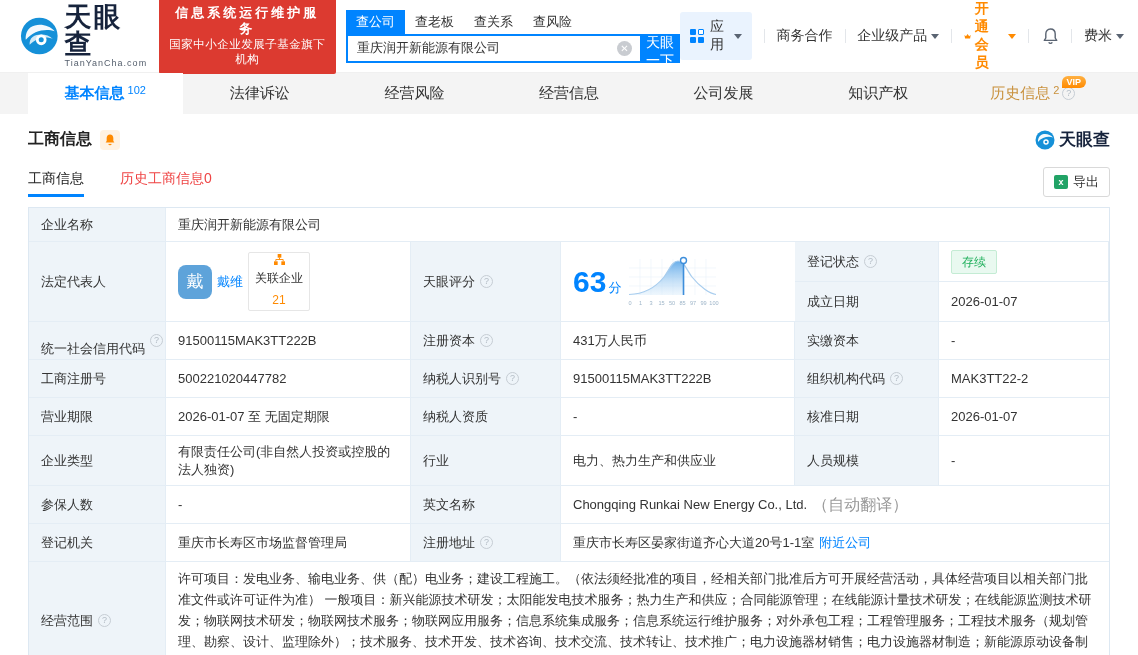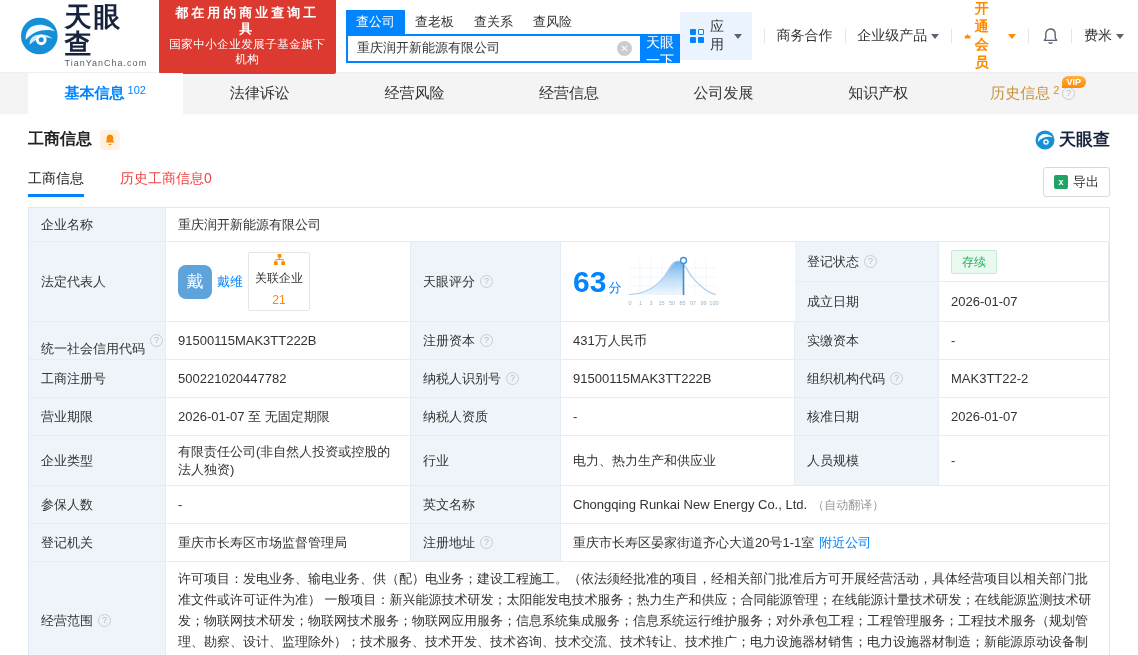--- a/index.html
+++ b/index.html
@@ -78,21 +78,21 @@
   .avatar { width:34px; height:34px; border-radius:8px; background:#5ea3da; color:#fff; font-size:17px;
     display:flex; align-items:center; justify-content:center; flex:none; cursor:pointer;}
   .plink { color:#0084ff; cursor:pointer; }
   .rel-badge { border:1px solid #e6e6e6; border-radius:2px; padding:1px 6px; display:flex; align-items:center;
     gap:4px; font-size:12px; color:#333; background:#fff; cursor:pointer; white-space:nowrap;flex-direction:column;}
   .rel-badge .rc { color:#ff8a00; }
   .status-badge { background:#e9f9f0; color:#20b05c; border:1px solid #c4ecd4; border-radius:2px;
     padding:2px 10px; font-size:12px; }
   .score-val { font-size:30px; font-weight:bold; color:#0084ff; line-height:30px; }
   .score-unit { font-size:13px; color:#0084ff; margin-left:2px; }
-  .muted { color:#999; font-size:12px; }
+  .muted { color:#999; font-size:16px; }
   .scope-text { line-height:21px; align-self:flex-start; }
   .nowrap { white-space:nowrap;margin-top:16px; }
 </style>
 </head>
 <body>
 
 <div class="header">
   <div class="logo">
     <svg width="40" height="40" viewBox="0 0 40 40">
       <circle cx="20" cy="20" r="19" fill="#1590d8"></circle>
@@ -100,21 +100,21 @@
       <path d="M10 29 C18 21 28 20 34 23 C29 18 19 17 13 21 C10.5 23 9.8 26 10 29Z" fill="#fff" opacity="0.8"></path>
       <circle cx="22" cy="24" r="5.5" fill="#fff"></circle>
         <circle cx="22" cy="24" r="2.6" fill="#1590d8"></circle>
     </svg>
     <div class="logo-text">
       <div class="cn">天眼查</div>
       <div class="en">TianYanCha.com</div>
     </div>
   </div>
   <div class="promo">
-    <div class="p1">都在用的商业查询工具</div>
+    <div class="p1">信息系统运行维护服务</div>
     <div class="p2">国家中小企业发展子基金旗下机构</div>
   </div>
   <div class="search-wrap">
     <div class="stabs">
       <span class="stab active">查公司</span>
       <span class="stab">查老板</span>
       <span class="stab">查关系</span>
       <span class="stab">查风险</span>
     </div>
     <div class="sbox">

